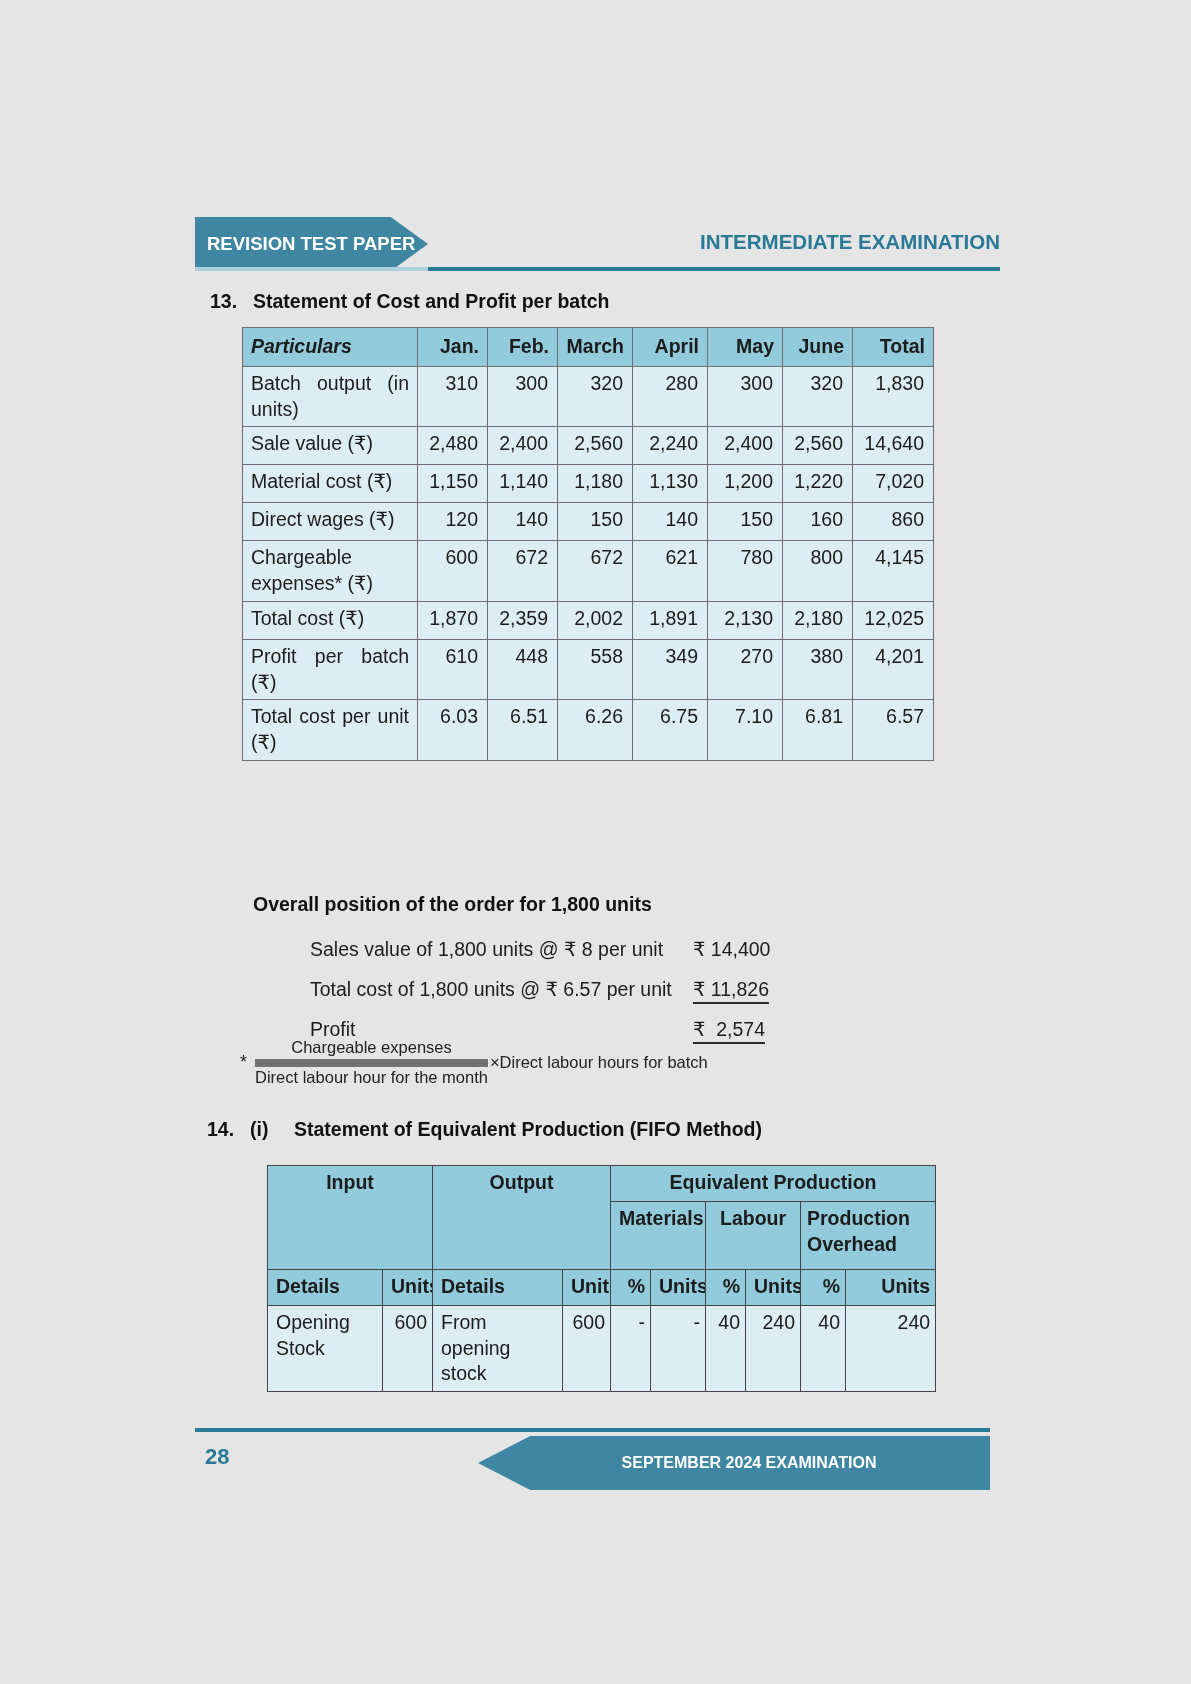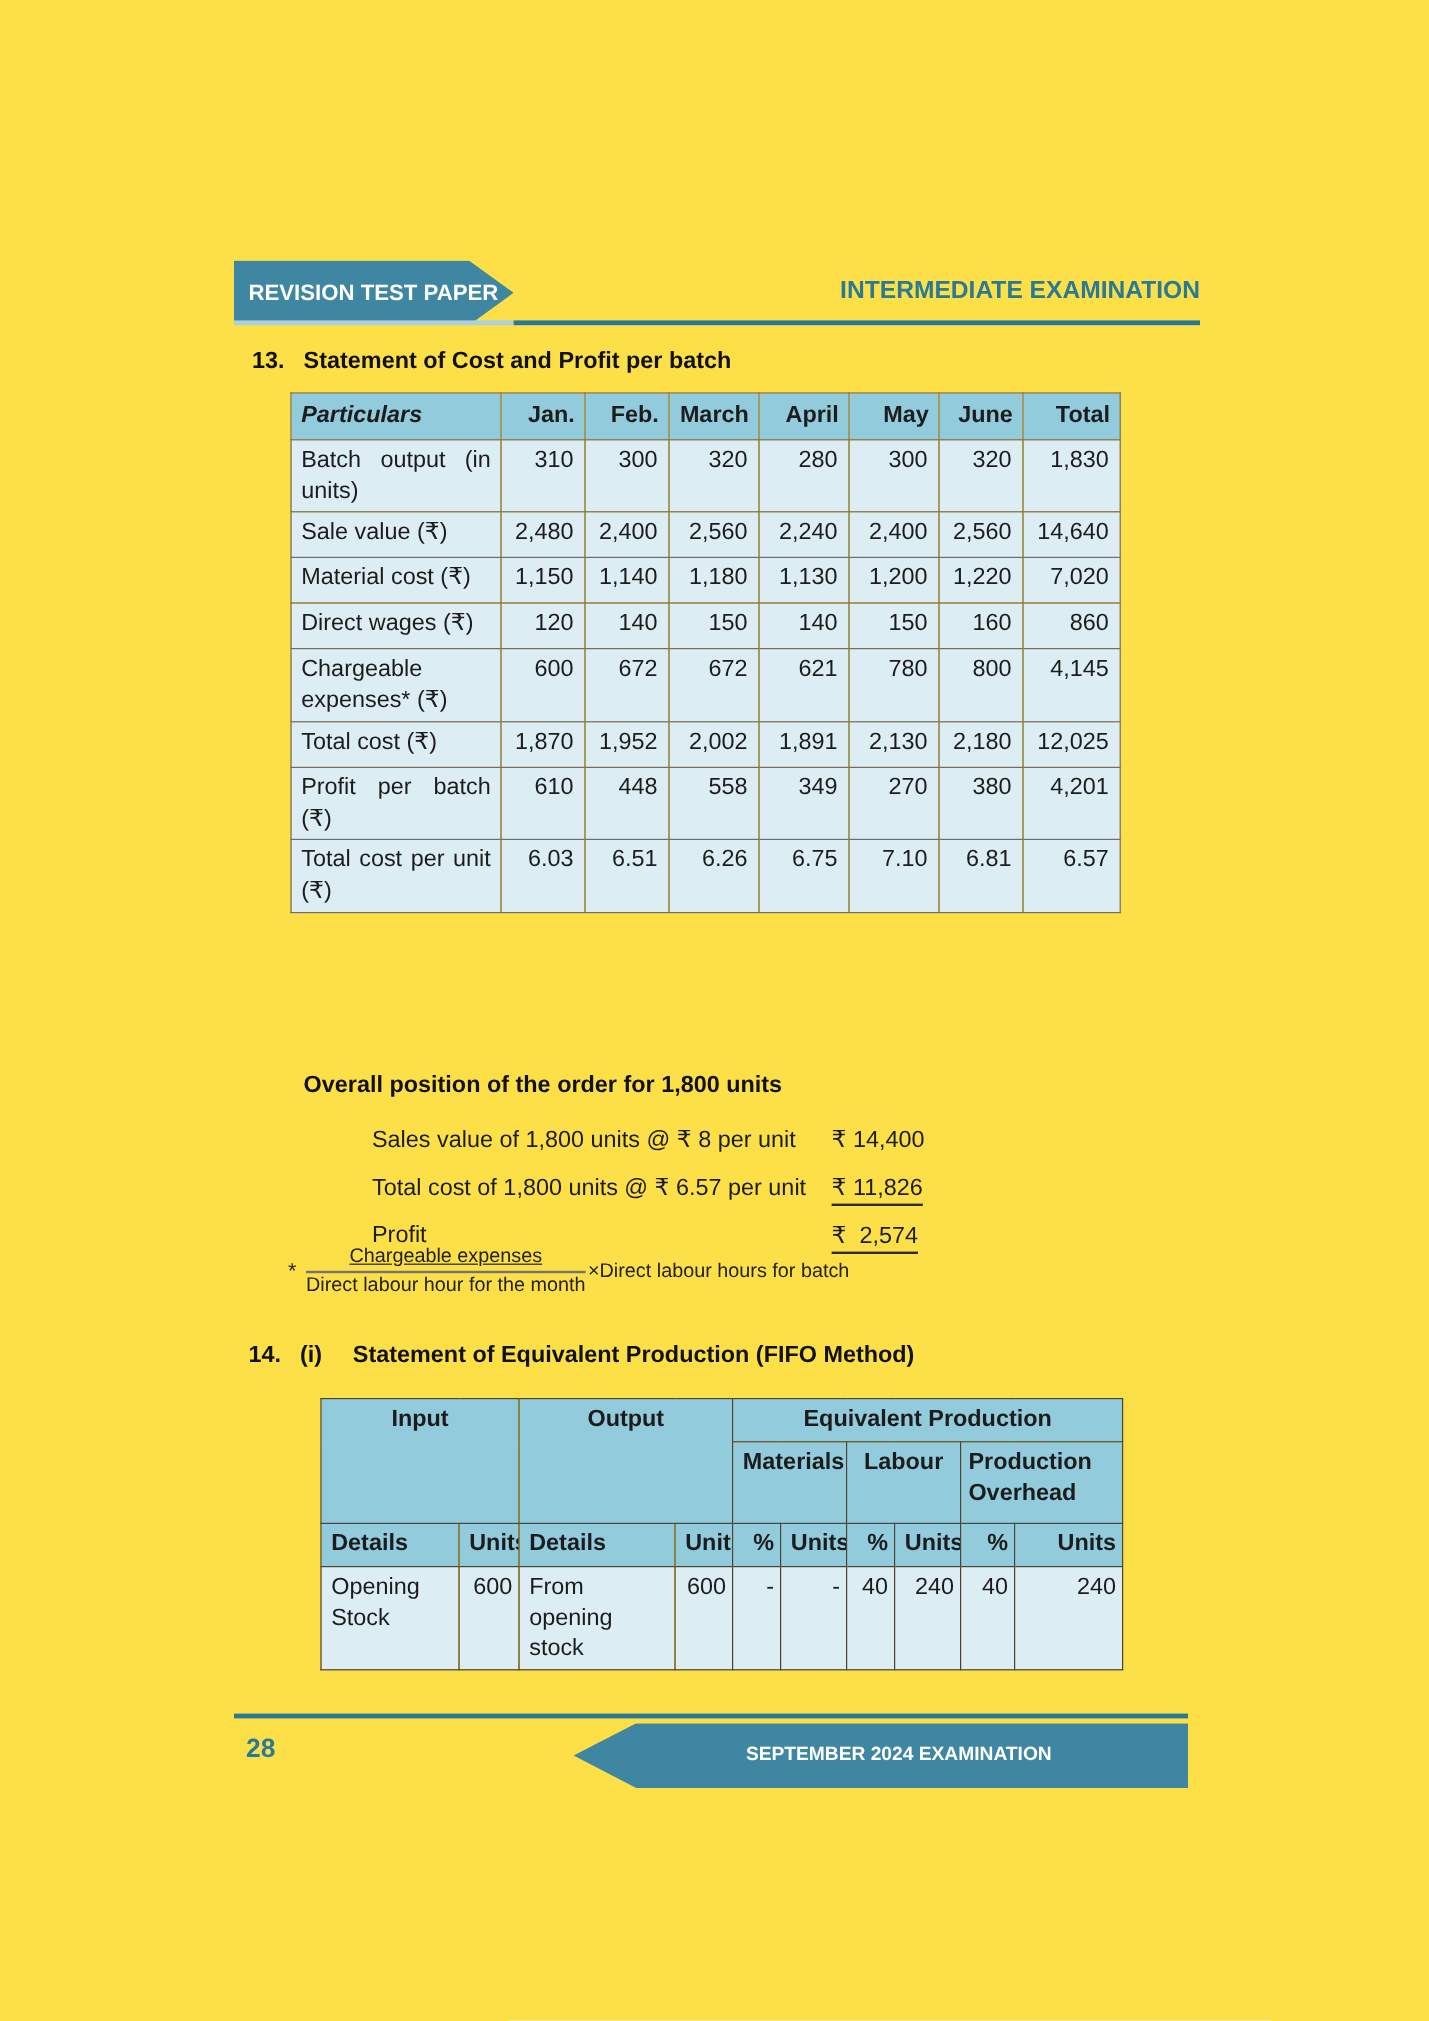--- a/index.html
+++ b/index.html
@@ -1,17 +1,17 @@
 <!DOCTYPE html>
 <html><head>
 <meta charset="utf-8">
 <style>
   html,body{margin:0;padding:0;background:#ffffff;}
   .page{
-    position:relative;width:1191px;height:1684px;background:#fde047;overflow:hidden;
+    position:relative;width:1191px;height:1684px;background:#e5e5e5;overflow:hidden;
     font-family:"Liberation Sans","DejaVu Sans",sans-serif;color:#1c1c1c;
   }
   
   .hdr-banner{
     position:absolute;left:195px;top:217px;width:233px;height:54px;
     background:#3e86a1;
     clip-path:polygon(0 0,84% 0,100% 50%,84% 100%,0 100%);
     display:flex;align-items:center;
   }
   .hdr-banner span{color:#fff;font-weight:bold;font-size:18.5px;padding-left:12px;white-space:nowrap;}
@@ -59,21 +59,21 @@
   .overall-head{font-weight:bold;font-size:19.5px;color:#111;}
   .olines{margin-left:57px;margin-top:22px;}
   .oline{display:flex;height:40px;align-items:flex-start;font-size:19.5px;}
   .olabel{width:383px;}
   .oamount{white-space:pre;}
   .oamount.ul{border-bottom:2px solid #2b2b2b;padding-bottom:1px;}
   
   .footnote{position:absolute;left:240px;top:1038px;display:flex;align-items:center;font-size:16.5px;color:#222;}
   .fn-star{margin-right:8px;font-size:18px;}
   .frac{display:inline-block;text-align:center;}
-  .frac-top{display:block;border-bottom:2px solid #737373;padding:0 14px 2px 14px;text-decoration:underline;}
+  .frac-top{display:block;border-bottom:8px solid #737373;padding:0 14px 2px 14px;}
   .frac-bot{display:block;padding-top:1px;}
   .fn-mult{margin-left:2px;}
   
   .foot-line{position:absolute;left:195px;top:1428px;width:795px;height:4px;background:#2a7a97;}
   .foot-banner{
     position:absolute;left:478px;top:1436px;width:512px;height:54px;background:#3e86a1;
     clip-path:polygon(0 50%,10.2% 0,100% 0,100% 100%,10.2% 100%);
     display:flex;align-items:center;justify-content:center;
   }
   .foot-banner span{color:#fff;font-weight:bold;font-size:16px;padding-left:30px;white-space:nowrap;}
@@ -165,21 +165,21 @@
           <td class="num">672</td>
           <td class="num">672</td>
           <td class="num">621</td>
           <td class="num">780</td>
           <td class="num">800</td>
           <td class="num">4,145</td>
         </tr>
         <tr>
           <td class="lab">Total cost (₹)</td>
           <td class="num">1,870</td>
-          <td class="num">1,952</td>
+          <td class="num">2,359</td>
           <td class="num">2,002</td>
           <td class="num">1,891</td>
           <td class="num">2,130</td>
           <td class="num">2,180</td>
           <td class="num">12,025</td>
         </tr>
         <tr>
           <td class="lab">Profit per batch (₹)</td>
           <td class="num">610</td>
           <td class="num">448</td>

